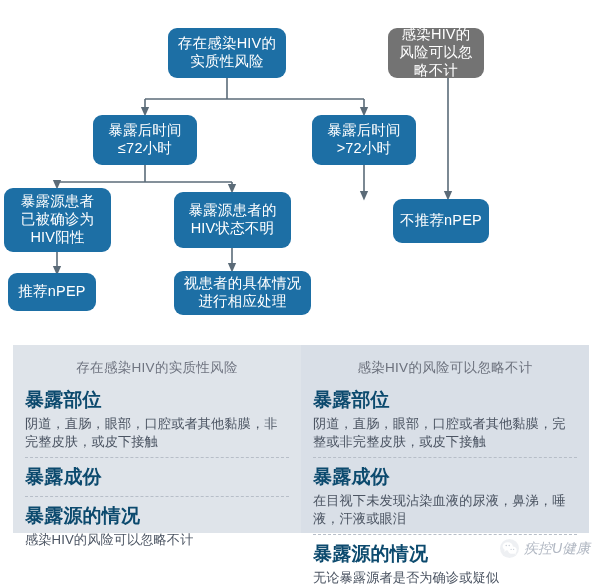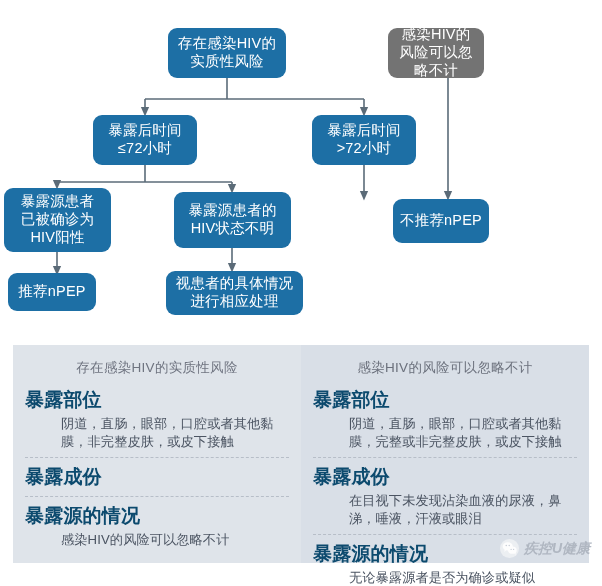--- a/index.html
+++ b/index.html
@@ -59,29 +59,29 @@
 
   
   #node-root        { left: 168px; top: 28px;  width: 118px; height: 50px; }
   #node-negligible  { left: 388px; top: 28px;  width: 96px; height: 50px; background:#737373; }
   #node-time-le72   { left: 93px;  top: 115px; width: 104px; height: 50px; }
   #node-time-gt72   { left: 312px; top: 115px; width: 104px; height: 50px; }
   #node-src-pos     { left: 4px;   top: 188px; width: 107px; height: 64px; }
   #node-src-unknown { left: 174px; top: 192px; width: 117px; height: 56px; }
   #node-no-npep     { left: 349px; top: 199px; width: 96px; height: 44px; margin-left: 44px; }
   #node-rec-npep    { left: 8px;   top: 273px; width: 88px; height: 38px; }
-  #node-case-by-case{ left: 166px; top: 271px; width: 137px; height: 44px; }
+  #node-case-by-case{ left: 174px; top: 271px; width: 137px; height: 44px; }
 
   
   #compare {
     position: absolute;
     left: 13px;
     top: 345px;
     width: 576px;
-    height: 218px;
+    height: 188px;
     display: flex;
     gap: 0;
   }
   .panel {
     box-sizing: border-box;
     width: 288px;
     background: #dfe4ea;
     padding: 10px 12px 12px 12px;
     position: relative;
   }
@@ -102,39 +102,38 @@
     font-size: 19px;
     font-weight: bold;
     margin-bottom: 2px;
     letter-spacing: 0.2px;
   }
   .field-value {
     color: #4b5462;
     font-size: 13.2px;
     line-height: 1.36;
     letter-spacing: 0.1px;
-    margin-left: 36px;
   }
   .dotted {
     border-bottom: 1px dashed #b7bec8;
     margin: 6px 0 6px 0;
     height: 0;
   }
 
   
   #watermark {
     position: absolute;
     right: 12px;
     bottom: 28px;
     display: flex;
     align-items: center;
     gap: 5px;
     color: #aeb5c0;
     font-size: 14px;
-    font-weight: bold;
+    font-weight: normal;
     font-style: italic;
     opacity: 0.95;
     pointer-events: none;
   }
   #watermark .wechat {
     width: 19px;
     height: 19px;
     border-radius: 50%;
     background: #eef0f3;
     display: flex;

